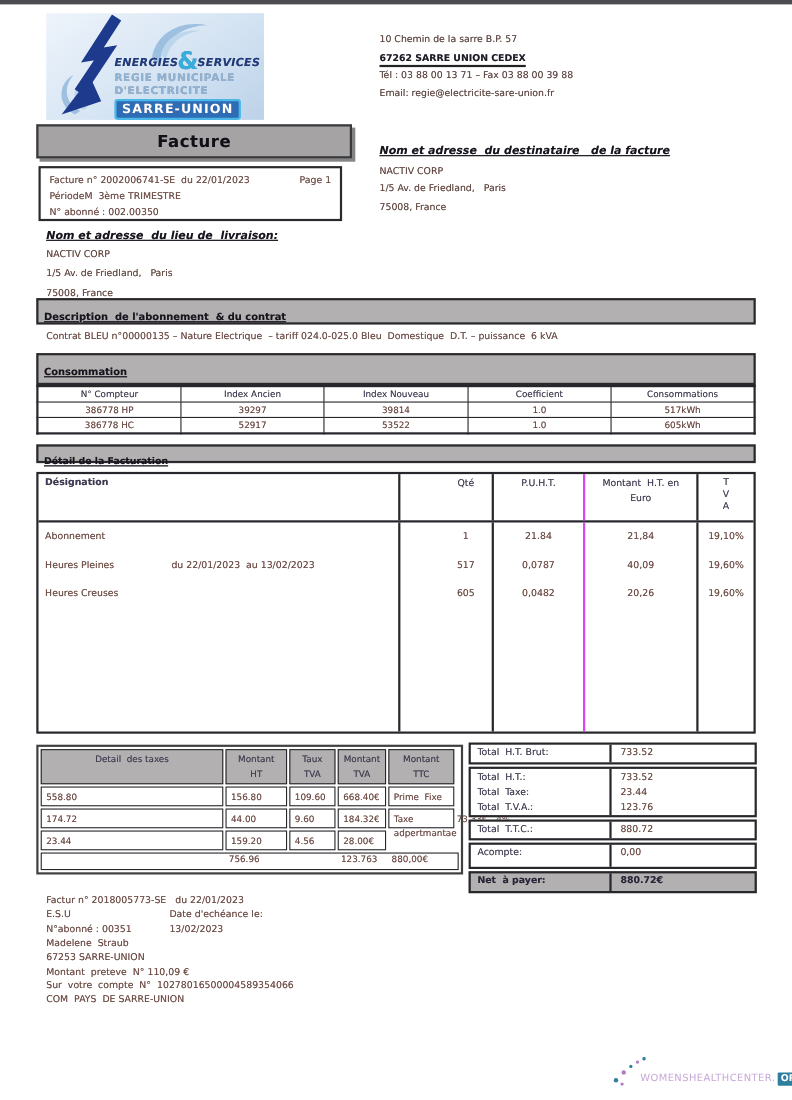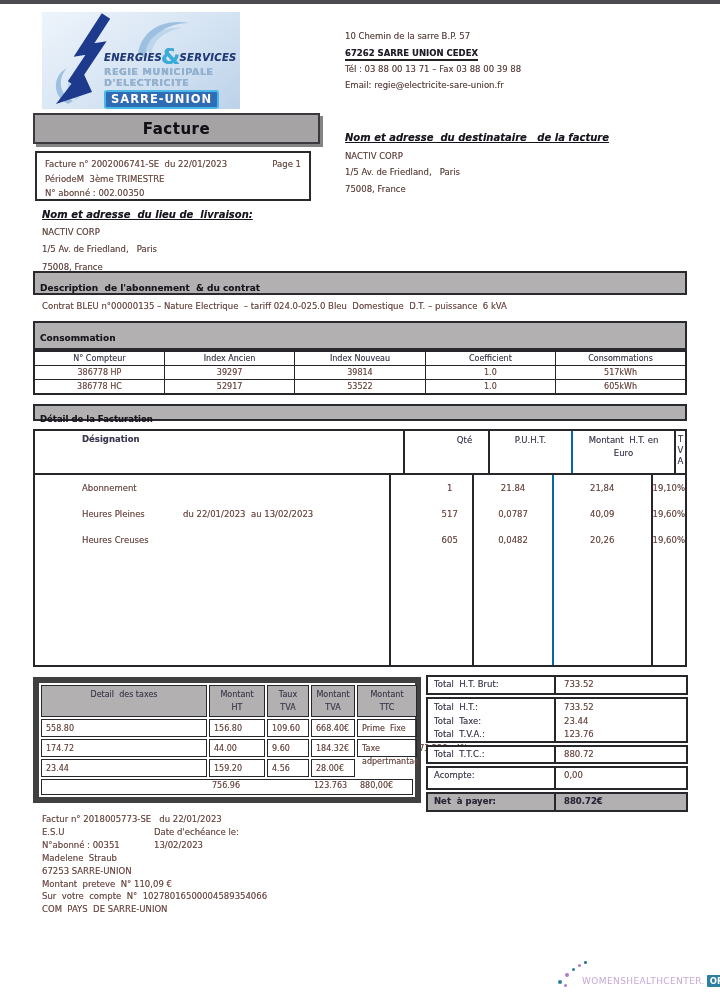--- a/index.html
+++ b/index.html
@@ -39,57 +39,57 @@
 
   
   .heading { font-weight:bold; text-decoration:underline; color:#15151f; font-size:10px;font-style:italic; }
   .recipient { position:absolute; left:345px; top:130px; font-size:8.5px; line-height:16.2px; }
   .recipient .heading { display:block; margin-bottom:2px; }
   .delivery { position:absolute; left:42px; top:206px; font-size:8.5px; line-height:17.2px; }
   .delivery .heading { display:block; margin-bottom:1px; }
 
   
   .band { position:absolute; left:33px; width:654px; background:#b2b0b0; border:2px solid #2a2a2e; padding-left:5px; }
-  .band .u { font-weight:bold; color:#15151f; font-size:9px; }
+  .band .u { font-weight:bold; text-decoration:underline; color:#15151f; font-size:9px; }
   .contract-band { top:271px; height:24px; padding-top:3px; }
   .contract-line { position:absolute; left:42px; top:301px; font-size:8.5px; color:#6b4a42; }
   .conso-band { top:321px; height:29px; padding-top:3px; }
   .detail-band { top:404px; height:17px; padding-top:1px; }
   .detail-band .u { font-size:8.5px; }
 
   
   .conso-table { position:absolute; left:33px; top:350px; width:654px; border-collapse:collapse;
                  table-layout:fixed; font-size:8px; border:2px solid #26262b; }
   .conso-table th, .conso-table td { border:1.5px solid #26262b; text-align:center; padding:2px; }
   .conso-table th { font-weight:normal; color:#3b3b55; }
   .conso-table td { color:#6b4a42; }
 
   
   .billing { position:absolute; left:33px; top:429px; width:654px; height:238px; border:2px solid #26262b;
              display:flex; flex-direction:column; font-size:8.5px; }
   .b-head { display:flex; height:44px; border-bottom:2px solid #26262b; color:#3b3b55; }
   .b-body { display:flex; flex:1; color:#6b4a42; }
-  .c-des  { width:329px; border-right:2px solid #26262b;margin-left:41px; }
+  .c-des  { width:329px; border-right:2px solid #26262b; }
   .c-qty  { width:85px;  border-right:2px solid #26262b; text-align:center;padding-left:36px; }
-  .c-puht { width:83px;  border-right:2px solid #0369a1; text-align:center; }
+  .c-puht { width:83px;  border-right:2px solid #d946ef; text-align:center; }
   .c-amt  { width:103px; border-right:2px solid #26262b; text-align:center; }
   .c-tva  { flex:1; text-align:center; }
   .b-head .c-des { padding:3px 6px; font-weight:bold; }
   .b-head .c-qty, .b-head .c-puht { padding-top:4px; }
   .b-head .c-amt div { line-height:13px; margin-top:3px0; }
   .b-head .c-amt { padding-top:3px; }
   .b-head .c-amt div { line-height:13px; }
   .b-head .c-tva { padding-top:3px; }
   .b-head .c-tva div { line-height:11px; }
   .b-body .brow { height:26px; line-height:26px;flex-direction:column; }
   .b-body .c-des .brow { display:flex; padding-left:6px; text-align:left; }
   .period { margin-left:auto; margin-right:76px; }
 
   
-  .taxes { position:absolute; left:33px; top:677px; width:388px; border:6px solid #404040; padding:2px; font-size:8px; }
+  .taxes { position:absolute; left:33px; top:677px; width:388px; border:2px solid #404040; padding:2px; font-size:8px; }
   .tx-grid { display:grid; grid-template-columns:166px 56px 42px 44px 60px; gap:2px; }
   .tx-h { background:#b2b0b0; border:1.5px solid #26262b; text-align:center; color:#3b3b55;
           height:32px; line-height:13px; padding-top:2px; }
   .tx-c { border:1.5px solid #26262b; height:18px; padding:2px 4px; line-height:13px; color:#6b4a42; }
   .tx-label { display:flex; }
   .tx-label .x1 { margin-left:auto; margin-right:8px; }
   .tx-total { margin-top:2px; border:1.5px solid #26262b; height:16px; position:relative; color:#6b4a42; }
   .tx-total span { position:absolute; top:1px; }
   .tt-ht  { left:170px; } .tt-tva { left:272px; } .tt-ttc { left:318px; }
 

